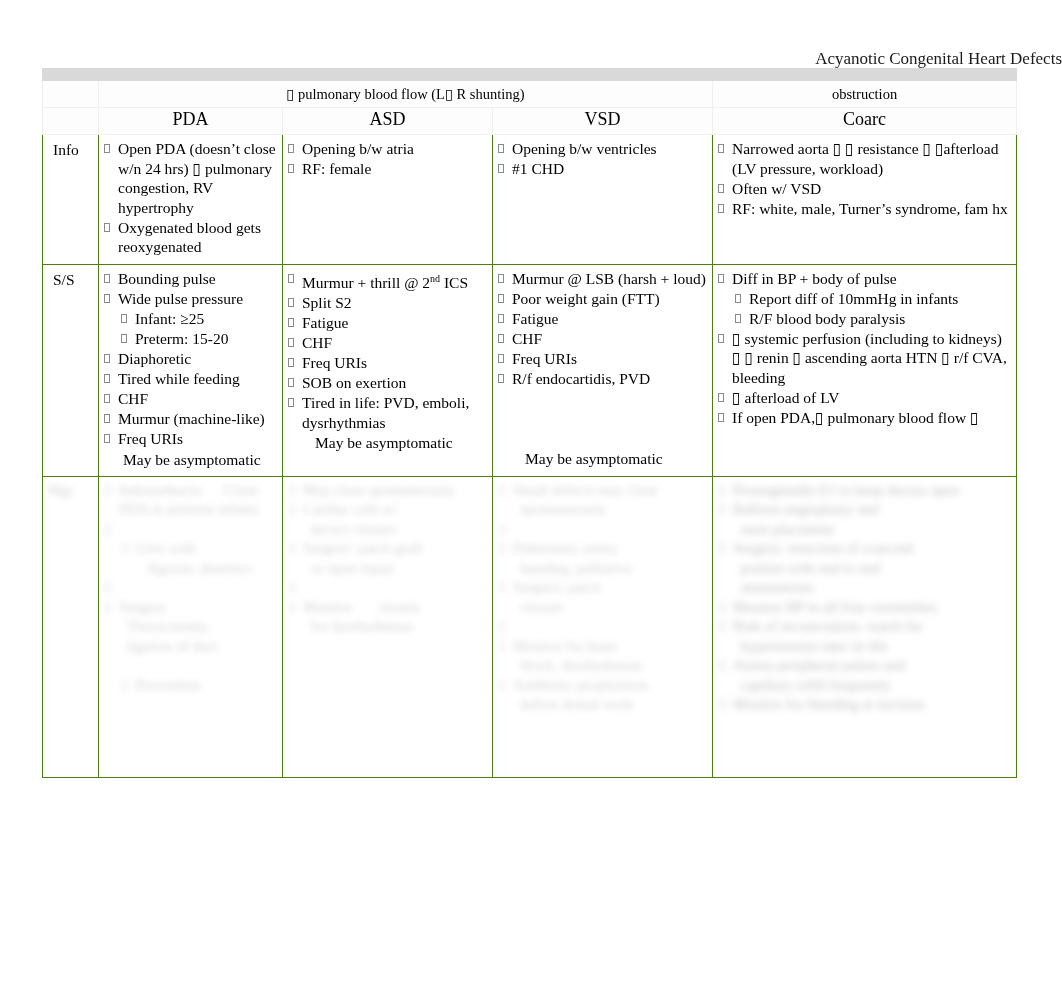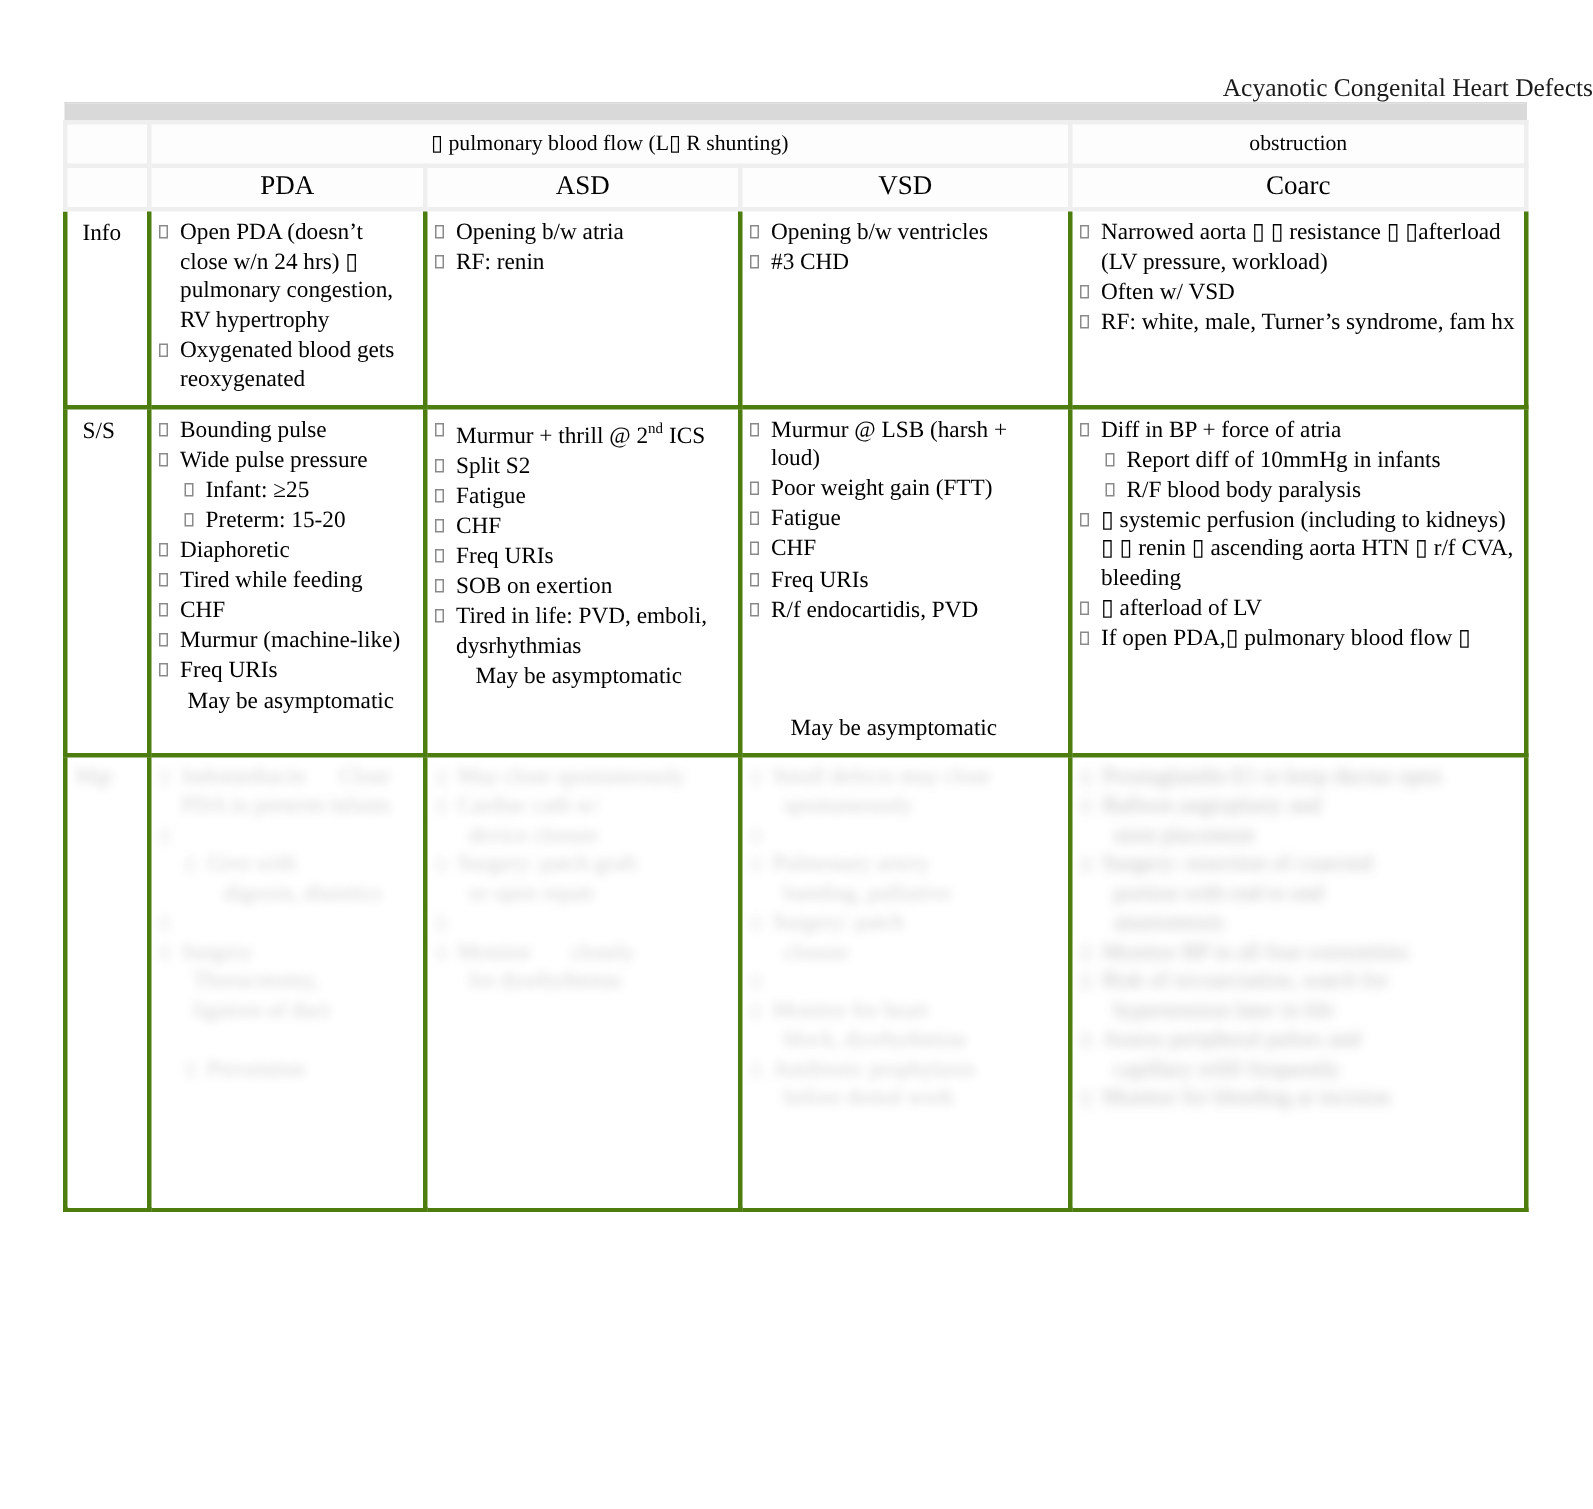--- a/index.html
+++ b/index.html
@@ -42,21 +42,21 @@
     width: 974px;
   }
 
   table.matrix {
     border-collapse: collapse;
     width: 974px;
     table-layout: fixed;
   }
   table.matrix td, table.matrix th {
     vertical-align: top;
-    border: 3px solid #4d7c0f;
+    border: 1px solid #4d7c0f;
     padding: 0;
     font-weight: normal;
   }
 
   
   tr.band td {
     height: 11px;
     background: #d9d9d9;
     border: 1px solid #d9d9d9;
     padding: 0;
@@ -207,28 +207,28 @@
         <td>
           <ul class="b">
             <li><span class="bullet-box"></span><span>Open PDA (doesn’t close w/n 24 hrs) ▯ pulmonary congestion, RV hypertrophy</span></li>
             <li><span class="bullet-box"></span><span>Oxygenated blood gets reoxygenated</span></li>
           </ul>
         </td>
 
         <td>
           <ul class="b">
             <li><span class="bullet-box"></span><span>Opening b/w atria</span></li>
-            <li><span class="bullet-box"></span><span>RF: renin</span></li>
+            <li><span class="bullet-box"></span><span>RF: female</span></li>
           </ul>
         </td>
 
         <td>
           <ul class="b">
             <li><span class="bullet-box"></span><span>Opening b/w ventricles</span></li>
-            <li><span class="bullet-box"></span><span>#3 CHD</span></li>
+            <li><span class="bullet-box"></span><span>#1 CHD</span></li>
           </ul>
         </td>
 
         <td>
           <ul class="b">
             <li><span class="bullet-box"></span><span>Narrowed aorta ▯  ▯ resistance ▯ ▯afterload (LV pressure, workload)</span></li>
             <li><span class="bullet-box"></span><span>Often w/ VSD</span></li>
             <li><span class="bullet-box"></span><span>RF: white, male, Turner’s syndrome, fam hx</span></li>
           </ul>
         </td>
@@ -272,21 +272,21 @@
             <li><span class="bullet-box"></span><span>Fatigue</span></li>
             <li><span class="bullet-box"></span><span>CHF</span></li>
             <li><span class="bullet-box"></span><span>Freq URIs</span></li>
             <li><span class="bullet-box"></span><span>R/f endocartidis, PVD</span></li>
           </ul>
           <div class="note note-center" style="margin-top:60px">May be asymptomatic</div>
         </td>
 
         <td>
           <ul class="b">
-            <li><span class="bullet-box"></span><span>Diff in BP + force of atria</span></li>
+            <li><span class="bullet-box"></span><span>Diff in BP + body of pulse</span></li>
             <li class="sub"><span class="bullet-box"></span><span>Report diff of 10mmHg in infants</span></li>
             <li class="sub"><span class="bullet-box"></span><span>R/F blood body paralysis</span></li>
             <li><span class="bullet-box"></span><span>▯ systemic perfusion (including to kidneys) ▯  ▯ renin ▯  ascending aorta HTN ▯  r/f CVA, bleeding</span></li>
             <li><span class="bullet-box"></span><span>▯ afterload of LV</span></li>
             <li><span class="bullet-box"></span><span>If open PDA,▯ pulmonary blood flow ▯</span></li>
           </ul>
         </td>
       </tr>
 
       <tr class="blurred">

